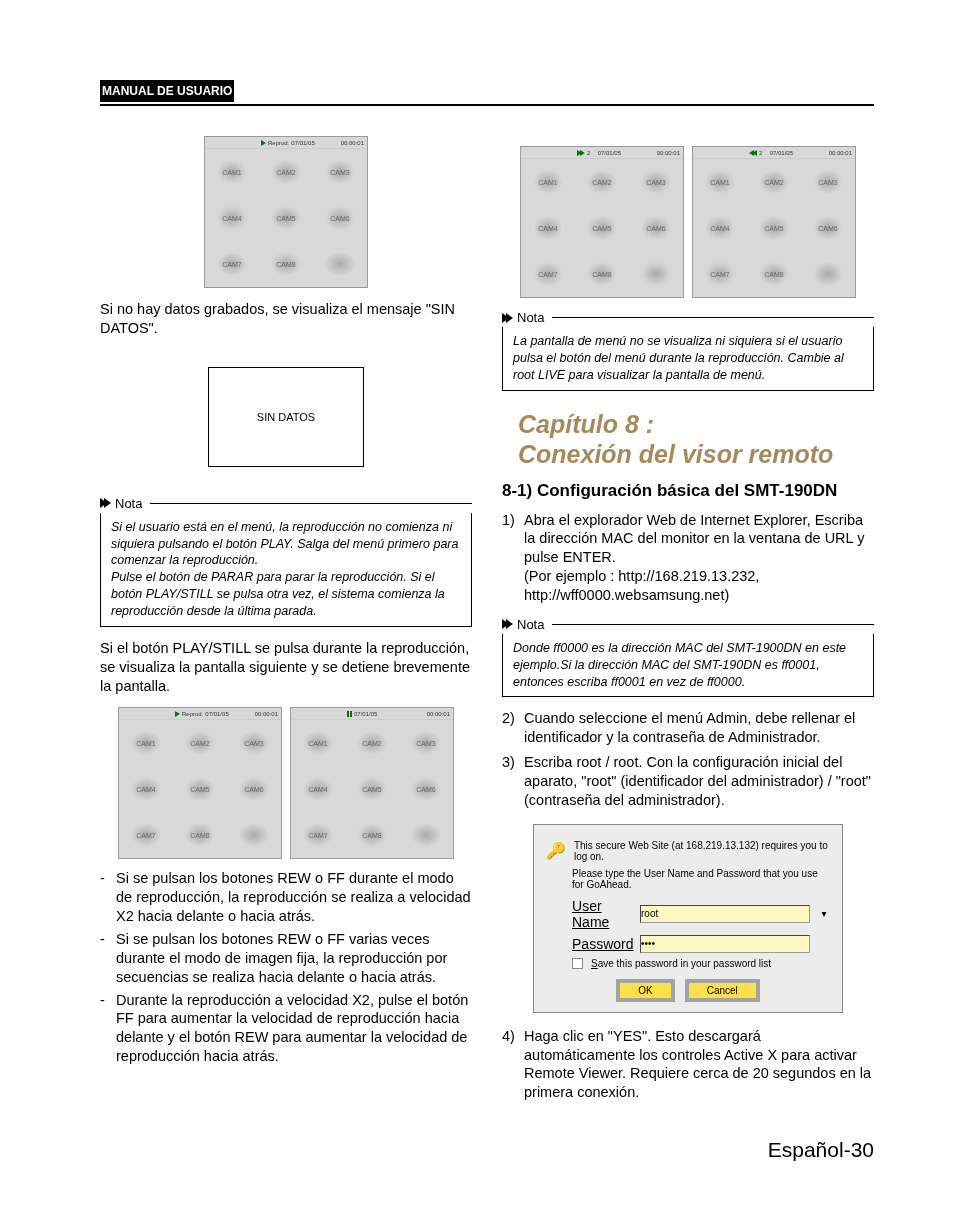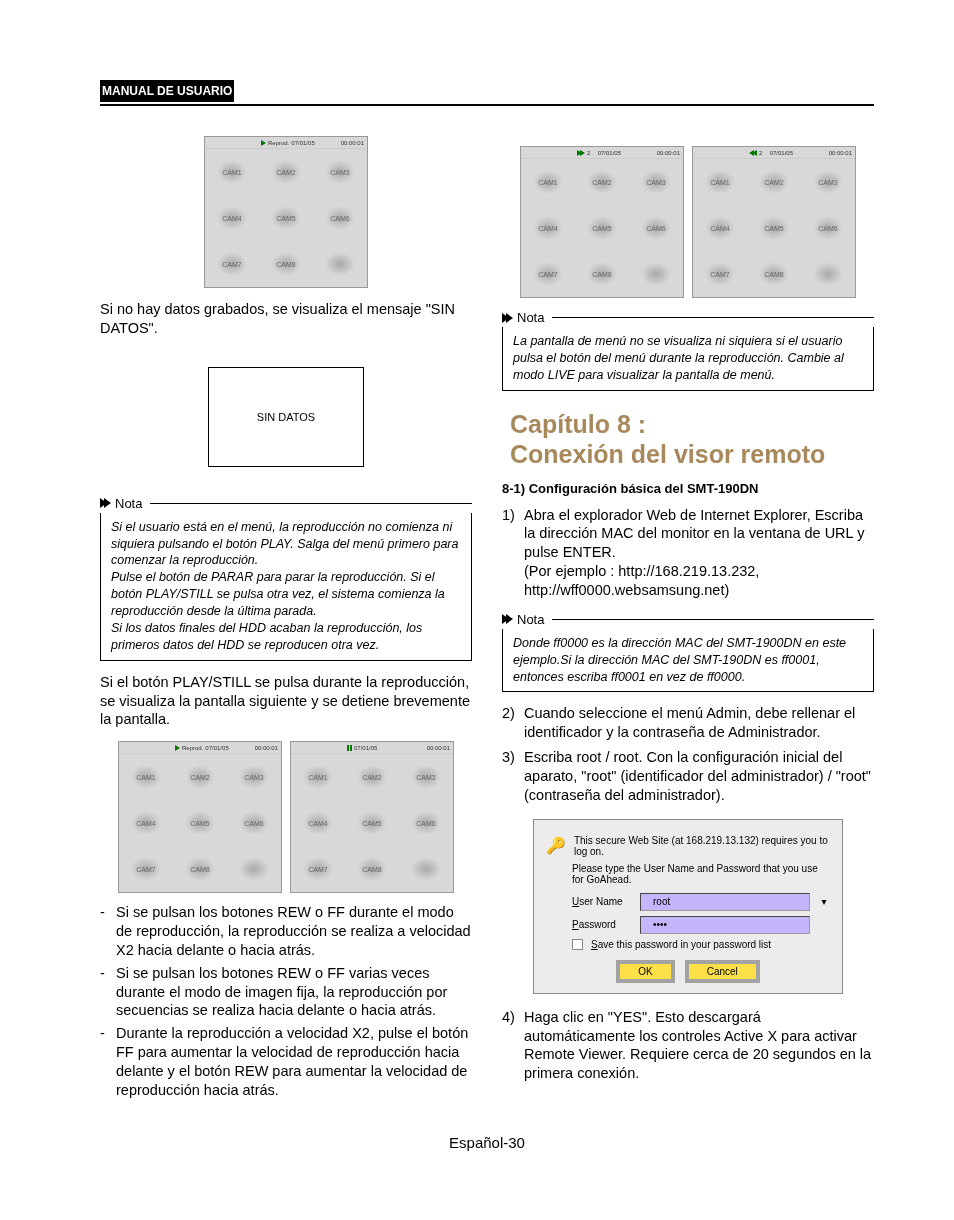--- a/index.html
+++ b/index.html
@@ -28,37 +28,37 @@
 .nota-label { display: flex; align-items: center; gap: 4px; font-size: 13px; margin-top: 12px; margin-bottom: 2px; }
 .nota-arrows { display: inline-flex; }
 .nota-tri { width: 0; height: 0; border-left: 7px solid #000; border-top: 5px solid transparent; border-bottom: 5px solid transparent; }
 .nota-line { flex: 1; border-bottom: 1px solid #000; margin-left: 4px; }
 .nota-box { border: 1px solid #000; border-top: none; padding: 6px 10px; font-style: italic; font-size: 12.5px; line-height: 1.35; }
 .body-text { font-size: 14.5px; line-height: 1.3; margin: 12px 0; }
 .two-grids { display: flex; gap: 8px; justify-content: center; margin: 10px 0; }
 .bullet-list { font-size: 14.5px; line-height: 1.3; }
 .bullet-item { display: flex; margin-bottom: 4px; }
 .bullet-dash { width: 16px; flex-shrink: 0; }
-.chapter-title { color: #a8895c; font-family: Arial, sans-serif; font-weight: bold; font-size: 25px; line-height: 1.2; margin: 18px 8px 12px; }
-.section-title { font-size: 13px; font-weight: bold; margin: 10px 0; }
+.chapter-title { color: #a8895c; font-family: Arial, sans-serif; font-weight: bold; font-style: italic; font-size: 25px; line-height: 1.2; margin: 18px 16px 12px; }
+.section-title { font-size: 17px; font-weight: bold; margin: 10px 0; }
 .num-list { font-size: 14.5px; line-height: 1.3; }
 .num-item { display: flex; margin-bottom: 6px; }
 .num-label { width: 22px; flex-shrink: 0; }
 .dialog-box { width: 310px; margin: 14px auto; border: 1px solid #888; font-size: 10px; background: #ececec; }
 .dialog-title { background: linear-gradient(#0a2460, #5a7dc0); color: #fff; padding: 3px 6px; font-weight: bold; display: flex; justify-content: space-between; font-size: 11px; }
 .dialog-close { background: #ddd; color: #000; width: 14px; height: 14px; text-align: center; line-height: 14px; font-size: 9px; }
 .dialog-body { padding: 10px 12px; }
 .dialog-row { display: flex; align-items: center; margin: 5px 0; gap: 8px; }
-.dialog-label { width: 60px; font-size: 10px; }
-.dialog-field { flex: 1; border: 1px inset #999; background: #c4b5fd; height: 18px; padding: 0 12px; font-size: 10px; display: flex; align-items: center; }
+.dialog-label { width: 60px; font-size: 14px; text-decoration: underline; }
+.dialog-field { flex: 1; border: 1px inset #999; background: #fef9c3; height: 18px; padding: 0 0; font-size: 10px; display: flex; align-items: center; }
 .dialog-check { width: 11px; height: 11px; border: 1px solid #888; background: #fff; }
 .dialog-btns { display: flex; justify-content: center; gap: 10px; margin-top: 10px; }
 .dialog-btn { border: 4px solid #a3a3a3; background: #fde047; padding: 2px 18px; font-size: 10px; }
 .key-icon { font-size: 16px; }
-.footer { text-align: center; font-size: 15px; margin-top: 30px; }
+.footer { text-align: right; font-size: 21px; margin-top: 30px; }
 </style>
 </head>
 <body>
 
 
 
 <div class="header-bar">MANUAL DE USUARIO</div>
 <div class="header-line"></div>
 
 <div class="columns">
@@ -117,21 +117,20 @@
       <span class="nota-arrows">
           <span class="nota-tri"></span>
           <span class="nota-tri" style="margin-left:-3px"></span>
         </span>
       <span>Nota</span>
       <span class="nota-line"></span>
     </div>
     <div class="nota-box">
       <div>Si el usuario está en el menú, la reproducción no comienza ni siquiera pulsando el botón PLAY. Salga del menú primero para comenzar la reproducción.</div>
       <div>Pulse el botón de PARAR para parar la reproducción. Si el botón PLAY/STILL se pulsa otra vez, el   sistema comienza la reproducción desde la última parada.</div>
-      <div>Si los datos finales del HDD acaban la reproducción, los primeros datos del HDD se reproducen otra vez.</div>
     </div>
 
     <p class="body-text">Si el botón PLAY/STILL se pulsa durante la reproducción, se visualiza la pantalla siguiente y se detiene brevemente la pantalla.</p>
 
     <div class="two-grids">
       <div class="cam-grid">
         <div class="cam-info-bar">
             <div class="cam-info-left"></div>
             <div class="cam-info-center">
               <span class="play-tri"></span>
@@ -322,21 +321,21 @@
     </div>
 
     <div class="nota-label">
       <span class="nota-arrows">
           <span class="nota-tri"></span>
           <span class="nota-tri" style="margin-left:-3px"></span>
         </span>
       <span>Nota</span>
       <span class="nota-line"></span>
     </div>
-    <div class="nota-box">La pantalla de menú no se visualiza ni siquiera si el usuario pulsa el botón del menú durante la reproducción. Cambie al modo LIVE para visualizar la pantalla de menú.</div>
+    <div class="nota-box">La pantalla de menú no se visualiza ni siquiera si el usuario pulsa el botón del menú durante la reproducción. Cambie al root LIVE para visualizar la pantalla de menú.</div>
 
     <div class="chapter-title">
       <div>Capítulo 8 :</div>
       <div>Conexión del visor remoto</div>
     </div>
 
     <div class="section-title">8-1)   Configuración básica del SMT-190DN</div>
 
     <div class="num-list">
       <div class="num-item">

